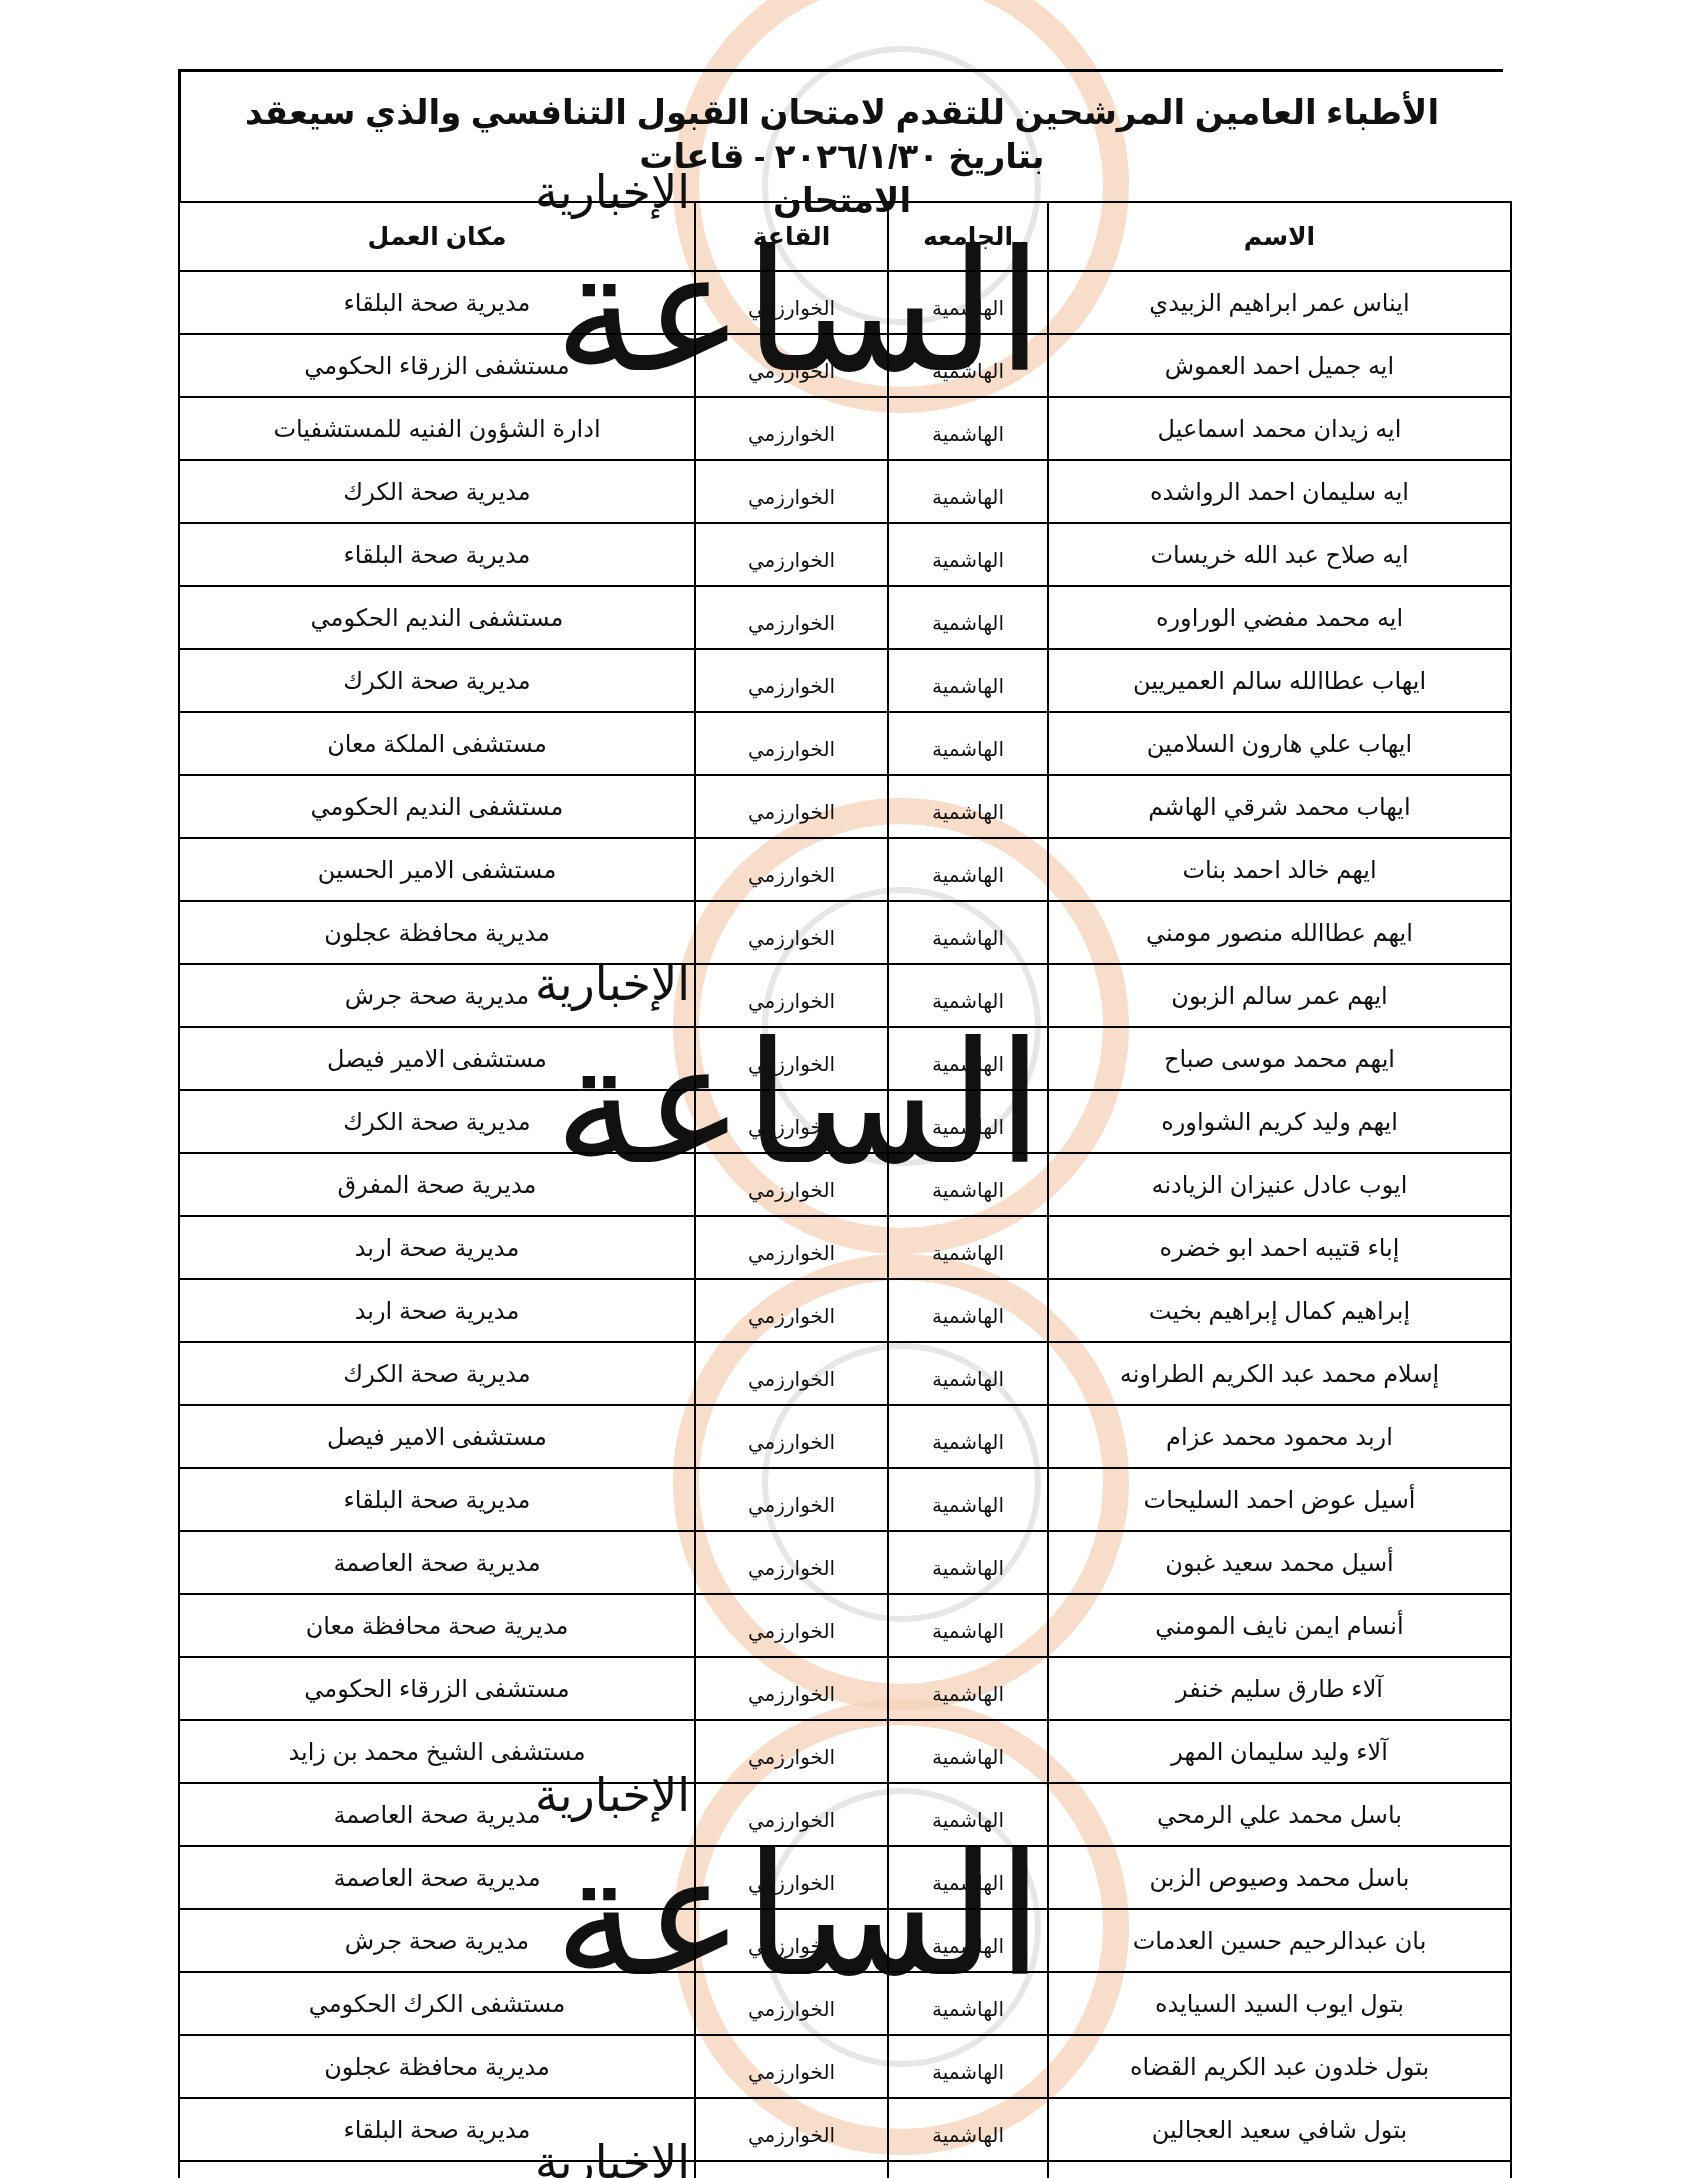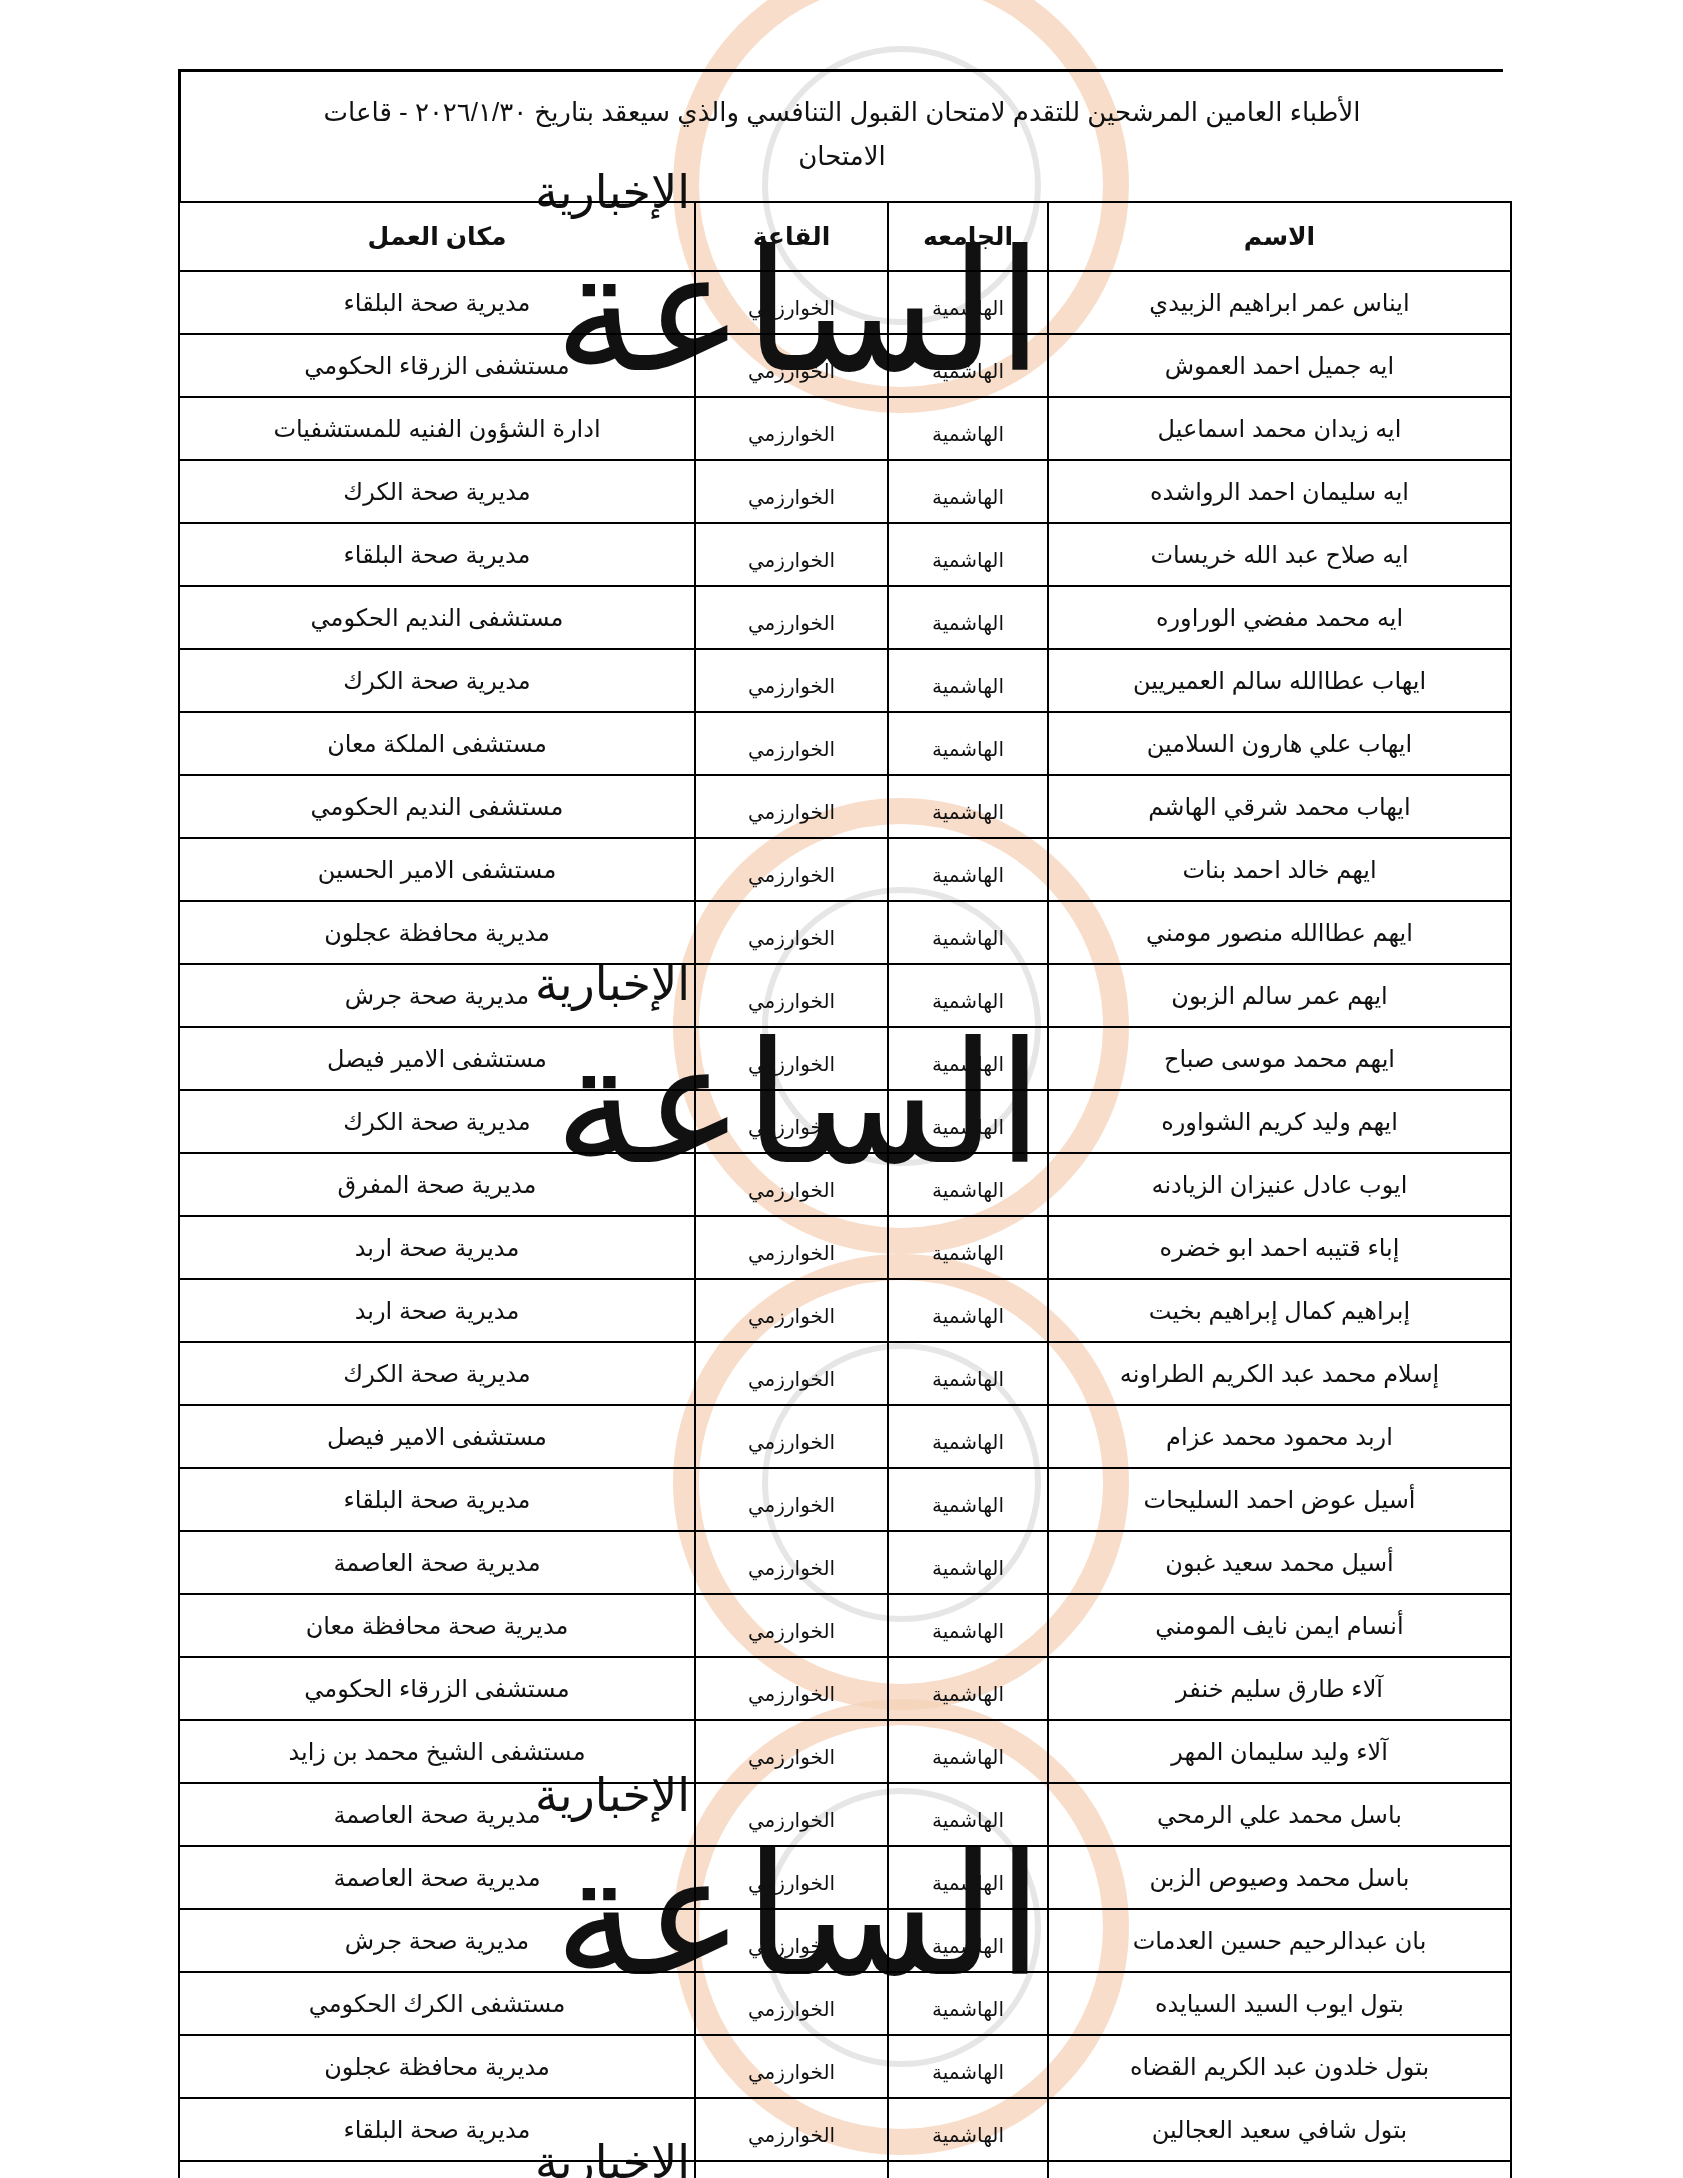--- a/index.html
+++ b/index.html
@@ -2,21 +2,21 @@
 <html><head>
 <meta charset="utf-8">
 <style>
   html, body { margin:0; padding:0; background:#ffffff; }
   body { width:1683px; height:2178px; position:relative; overflow:hidden; font-family:"Liberation Sans", "DejaVu Sans", sans-serif; color:#111; }
   .wm { position:absolute; pointer-events:none; z-index:0;margin-top:16px; }
   .wm .ring { position:absolute; border-radius:50%; border:26px solid #f6d2b8; opacity:0.75; }
   .wm .clock { position:absolute; border-radius:50%; border:6px solid #e6e6e6; }
   .doc { position:absolute; left:178px; top:69px; width:1325px; z-index:1; }
   .title-box { border-top:3px solid #000; border-left:3px solid #000; height:132px; box-sizing:border-box; padding:18px 28px 0 28px; direction:rtl; text-align:center; }
-  .title { font-weight:normal; font-size:26px; line-height:44px; }
+  .title { font-weight:bold; font-size:34px; line-height:44px; }
   table { border-collapse:collapse; width:1325px; direction:rtl; table-layout:fixed; }
   th, td { border:2.5px solid #000; text-align:center; padding:0; }
   th { height:67px; font-size:25px; font-weight:bold;border-radius:29px; }
   td { height:51px; font-size:24px; }
   td.small { font-size:20px; padding-top:10px; }
   .c-name { width:461px; } .c-uni { width:158px; } .c-hall { width:191px;margin-top:39px; } .c-work { width:514px; }
 </style>
 </head>
 <body>
 

